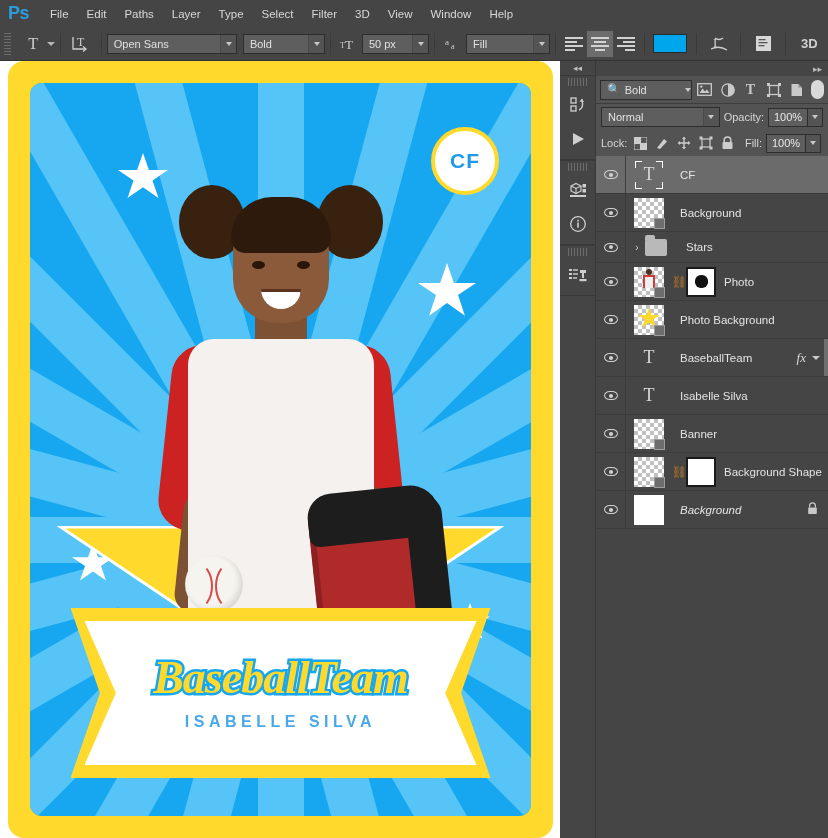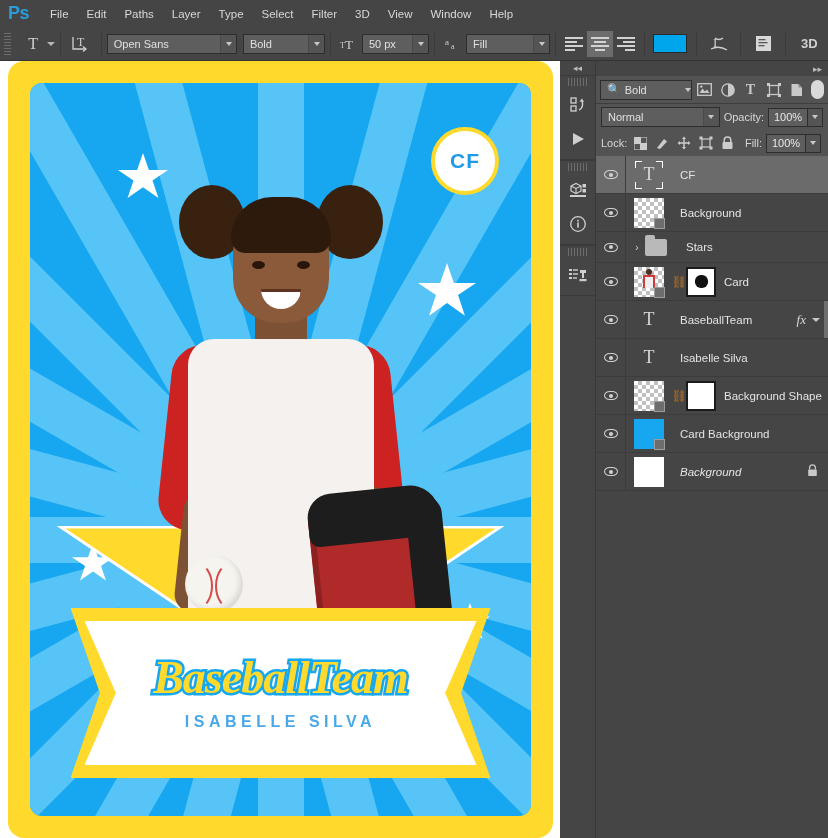--- a/index.html
+++ b/index.html
@@ -908,23 +908,35 @@
                 <i></i>
                 <i></i>
               </span>
             <span class="smart-badge"></span>
           </div>
         </div>
         <div class="link-icon">⛓</div>
         <div class="mask-thumb">
             <span class="mask-dot"></span>
           </div>
-        <div class="layer-name">Card</div>
-      </div>
-
+        <div class="layer-name">Photo</div>
+      </div>
+
+      <div class="layer-row">
+        <div class="eye-cell">
+            <div class="eye"></div>
+          </div>
+        <div class="thumb-cell">
+          <div class="thumb">
+            <span class="mini-star"></span>
+            <span class="smart-badge"></span>
+          </div>
+        </div>
+        <div class="layer-name">Photo Background</div>
+      </div>
 
       <div class="layer-row">
         <div class="eye-cell">
             <div class="eye"></div>
           </div>
         <div class="thumb-cell">
           <div class="thumb-t">T</div>
         </div>
         <div class="layer-name">BaseballTeam</div>
         <div class="fx-cell">
@@ -937,46 +949,46 @@
       <div class="layer-row">
         <div class="eye-cell">
             <div class="eye"></div>
           </div>
         <div class="thumb-cell">
           <div class="thumb-t">T</div>
         </div>
         <div class="layer-name">Isabelle Silva</div>
       </div>
 
-
       <div class="layer-row">
         <div class="eye-cell">
             <div class="eye"></div>
           </div>
         <div class="thumb-cell">
           <div class="thumb">
               <span class="smart-badge"></span>
             </div>
         </div>
+        <div class="layer-name">Banner</div>
+      </div>
+
+      <div class="layer-row">
+        <div class="eye-cell">
+            <div class="eye"></div>
+          </div>
+        <div class="thumb-cell">
+          <div class="thumb">
+              <span class="smart-badge"></span>
+            </div>
+        </div>
         <div class="link-icon">⛓</div>
         <div class="mask-thumb blank"></div>
         <div class="layer-name">Background Shape</div>
       </div>
 
-      <div class="layer-row">
-        <div class="eye-cell">
-            <div class="eye"></div>
-          </div>
-        <div class="thumb-cell">
-          <div class="thumb solid-blue">
-              <span class="smart-badge"></span>
-            </div>
-        </div>
-        <div class="layer-name">Card Background</div>
-      </div>
 
 
       <div class="layer-row">
         <div class="eye-cell">
             <div class="eye"></div>
           </div>
         <div class="thumb-cell">
           <div class="thumb solid-white"></div>
         </div>
         <div class="layer-name italic">Background</div>

